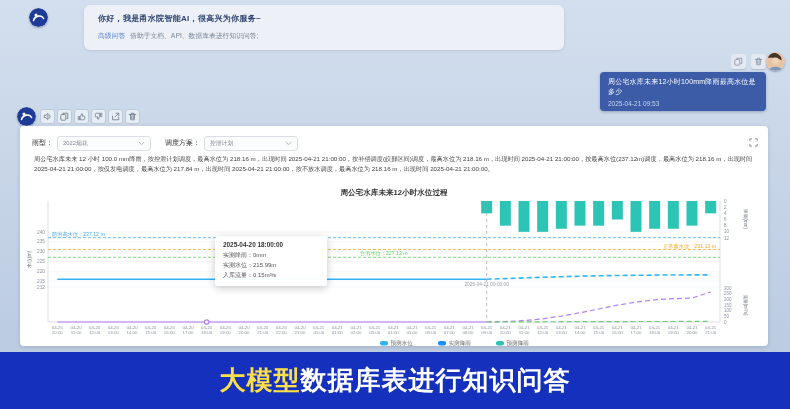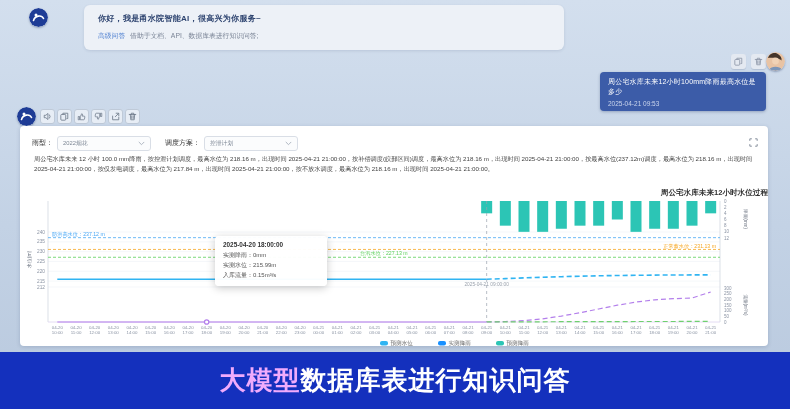--- a/index.html
+++ b/index.html
@@ -24,30 +24,30 @@
   .tool-btn{width:13px;height:13px;border:1px solid #bfcad8;background:rgba(255,255,255,.55);border-radius:3px;display:flex;align-items:center;justify-content:center;cursor:pointer;}
 
   
   .panel{position:absolute;left:20px;top:126px;width:748px;height:220px;background:#fff;border-radius:4px;box-shadow:0 1px 4px rgba(30,50,90,.18);overflow:hidden;}
   .controls{position:absolute;left:0;top:0;width:100%;height:28px;display:flex;align-items:center;padding:6px 12px 0;box-sizing:border-box;}
   .ctl-label{font-size:7px;color:#333;margin-right:4px;}
   .select{width:82px;height:13px;border:1px solid #d9dee6;border-radius:3px;background:#fbfcfd;display:flex;align-items:center;justify-content:space-between;padding:0 5px;margin-right:14px;cursor:pointer;}
   .select .val{font-size:5.8px;color:#7c8694;}
   .fullscreen{position:absolute;right:10px;top:7px;cursor:pointer;}
   .summary{position:absolute;left:14px;top:28px;width:720px;font-size:6.2px;line-height:1.6;color:#444;}
-  .chart-title{position:absolute;left:0;top:62px;width:100%;text-align:right;font-size:7.6px;font-weight:bold;color:#333;}
+  .chart-title{position:absolute;left:0;top:62px;width:100%;text-align:center;font-size:7.6px;font-weight:bold;color:#333;}
   #chart{position:absolute;left:0;top:72px;}
   .tooltip{position:absolute;left:195px;top:110px;width:96px;background:rgba(255,255,255,.97);border-radius:4px;box-shadow:0 2px 8px rgba(0,0,0,.22);padding:5px 8px;z-index:5;}
   .tooltip .tt-title{font-size:6.4px;font-weight:bold;color:#333;margin-bottom:2px;}
   .tooltip .tt-row{font-size:6px;color:#555;line-height:1.7;}
 
   
   .banner{position:absolute;left:0;bottom:0;width:100%;height:57px;background:#1430bd;display:flex;align-items:center;justify-content:center;}
   .banner .txt{font-size:26px;font-weight:bold;color:#fff;letter-spacing:1px;}
-  .banner .hl{color:#f0abfc;}
+  .banner .hl{color:#fde047;}
 </style>
 </head>
 <body>
 
 <div class="stage">
 
   <div class="avatar avatar-ai1">
     <svg width="19" height="19" viewBox="0 0 19 19">
       <circle cx="9.5" cy="9.5" r="9.5" fill="#1e3c96"></circle>
       <path d="M4.5 12.5c1.5-5 8-6 10-2" fill="none" stroke="#ffffff" stroke-width="1.6" stroke-linecap="round"></path>

